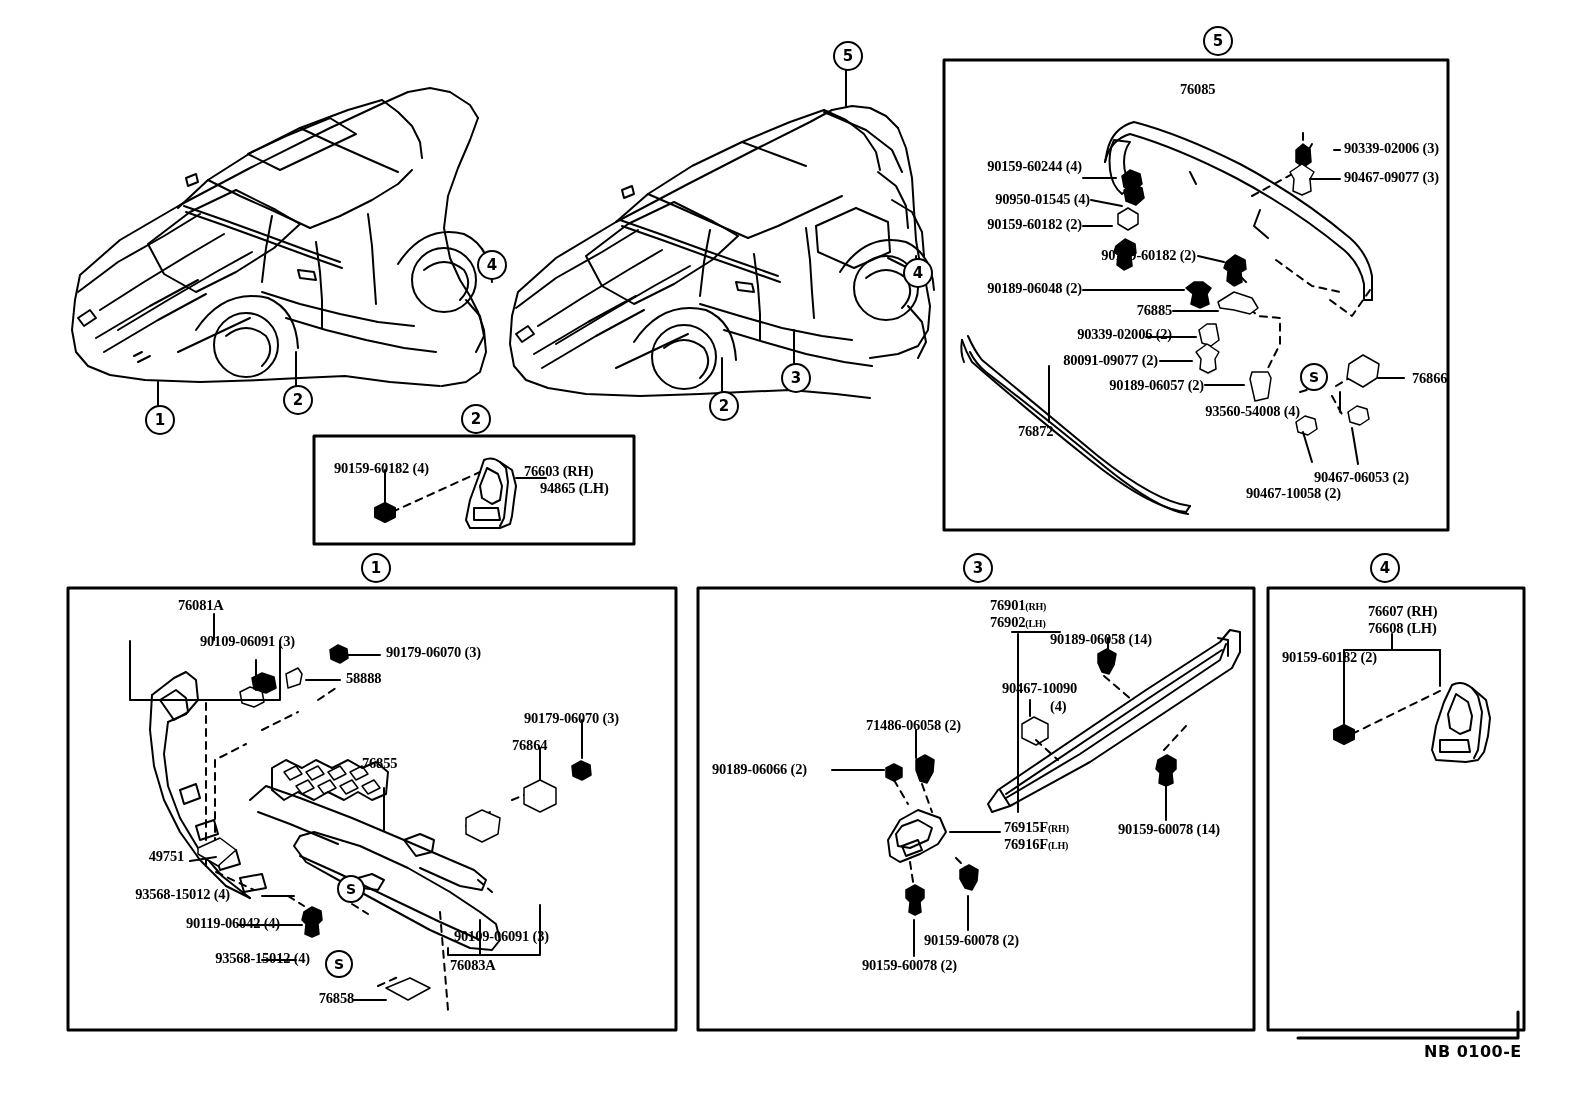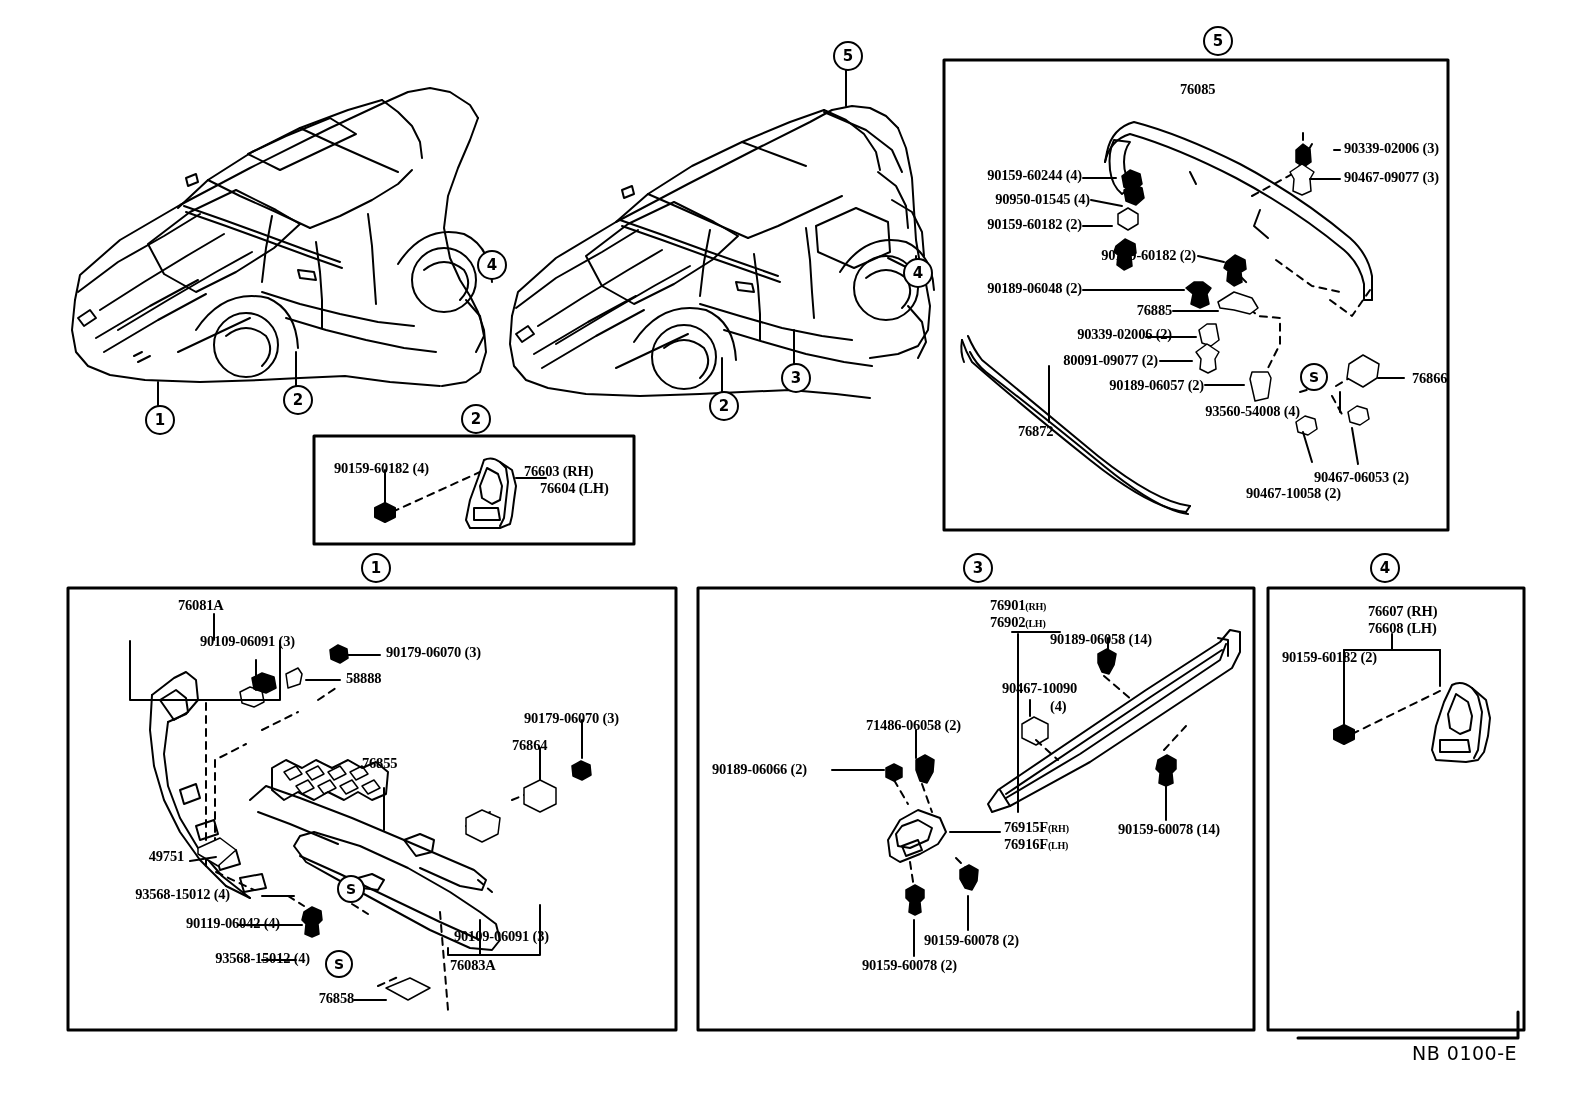--- a/index.html
+++ b/index.html
@@ -4,21 +4,21 @@
 <style>
   html,body{margin:0;padding:0;background:#ffffff;}
   body{width:1592px;height:1116px;position:relative;overflow:hidden;
        font-family:"DejaVu Sans","Liberation Sans",sans-serif;color:#000;}
   #sheet{position:absolute;left:0;top:0;width:1592px;height:1116px;}
   svg.layer{position:absolute;left:0;top:0;width:1592px;height:1116px;}
   .lbl{position:absolute;font-weight:bold;font-size:14.5px;letter-spacing:-0.2px;
        white-space:pre;line-height:15px;font-family:Liberation Serif, serif;}
   .lbl.r{text-align:right;}
   .sub{font-size:10px;}
-  .footer{position:absolute;font-weight:normal;font-size:19px;letter-spacing:0.5px;}
+  .footer{position:absolute;font-weight:bold;font-size:16px;letter-spacing:0.5px;margin-left:12px;}
   .circ{position:absolute;border:2px solid #000;border-radius:50%;
         width:26px;height:26px;display:flex;align-items:center;justify-content:center;
         font-weight:bold;font-size:15px;background:#fff;}
   .circ.s{width:24px;height:24px;font-size:14px;}
 </style>
 </head>
 <body>
 
 <div id="sheet">
 
@@ -437,38 +437,38 @@
   <div class="circ s" style="left:337px;top:875px">
       <span>S</span>
     </div>
   <div class="circ s" style="left:325px;top:950px">
       <span>S</span>
     </div>
 
   <div class="lbl" style="left:1180px;top:82px">76085</div>
   <div class="lbl" style="left:1344px;top:141px">90339-02006 (3)</div>
   <div class="lbl" style="left:1344px;top:170px">90467-09077 (3)</div>
-  <div class="lbl r" style="left:958px;top:168px;width:124px">90159-60244 (4)</div>
+  <div class="lbl r" style="left:958px;top:159px;width:124px">90159-60244 (4)</div>
   <div class="lbl r" style="left:966px;top:192px;width:124px">90950-01545 (4)</div>
   <div class="lbl r" style="left:952px;top:217px;width:130px">90159-60182 (2)</div>
   <div class="lbl r" style="left:1066px;top:248px;width:130px">90159-60182 (2)</div>
   <div class="lbl r" style="left:952px;top:281px;width:130px">90189-06048 (2)</div>
   <div class="lbl r" style="left:1100px;top:303px;width:72px">76885</div>
   <div class="lbl r" style="left:1012px;top:327px;width:160px">90339-02006 (2)</div>
   <div class="lbl r" style="left:1018px;top:353px;width:140px">80091-09077 (2)</div>
   <div class="lbl r" style="left:1060px;top:378px;width:144px">90189-06057 (2)</div>
   <div class="lbl r" style="left:1142px;top:404px;width:158px">93560-54008 (4)</div>
   <div class="lbl" style="left:1412px;top:371px">76866</div>
   <div class="lbl" style="left:1018px;top:424px">76872</div>
   <div class="lbl" style="left:1314px;top:470px">90467-06053 (2)</div>
   <div class="lbl" style="left:1246px;top:486px">90467-10058 (2)</div>
 
   <div class="lbl" style="left:334px;top:461px">90159-60182 (4)</div>
   <div class="lbl" style="left:524px;top:464px"><span>76603</span> <span>(RH)</span></div>
-  <div class="lbl" style="left:540px;top:481px"><span>76604</span> <span>(LH)</span></div>
+  <div class="lbl" style="left:540px;top:481px"><span>94865</span> <span>(LH)</span></div>
 
   <div class="lbl" style="left:178px;top:598px">76081A</div>
   <div class="lbl" style="left:200px;top:634px">90109-06091 (3)</div>
   <div class="lbl" style="left:386px;top:645px">90179-06070 (3)</div>
   <div class="lbl" style="left:346px;top:671px">58888</div>
   <div class="lbl" style="left:524px;top:711px">90179-06070 (3)</div>
   <div class="lbl" style="left:512px;top:738px">76864</div>
   <div class="lbl" style="left:362px;top:756px">76855</div>
   <div class="lbl r" style="left:112px;top:849px;width:72px">49751</div>
   <div class="lbl r" style="left:78px;top:887px;width:152px">93568-15012 (4)</div>

